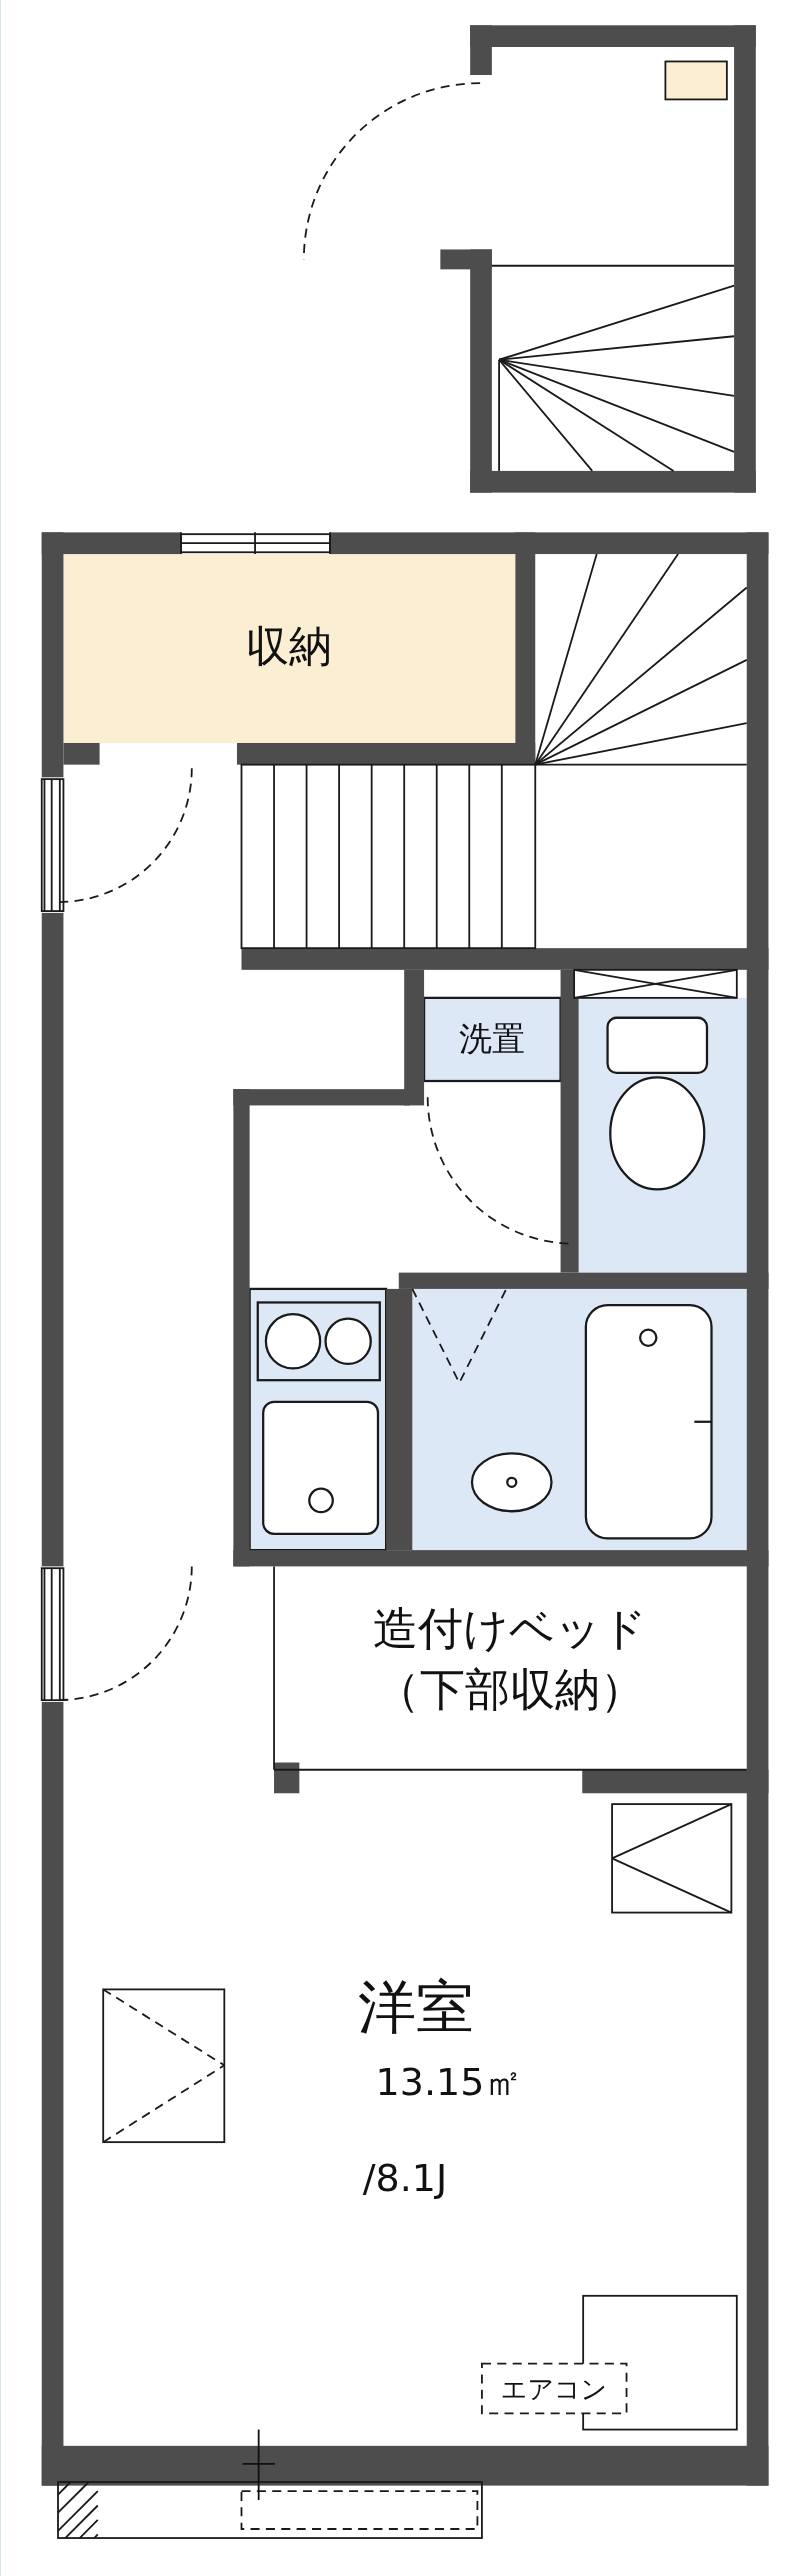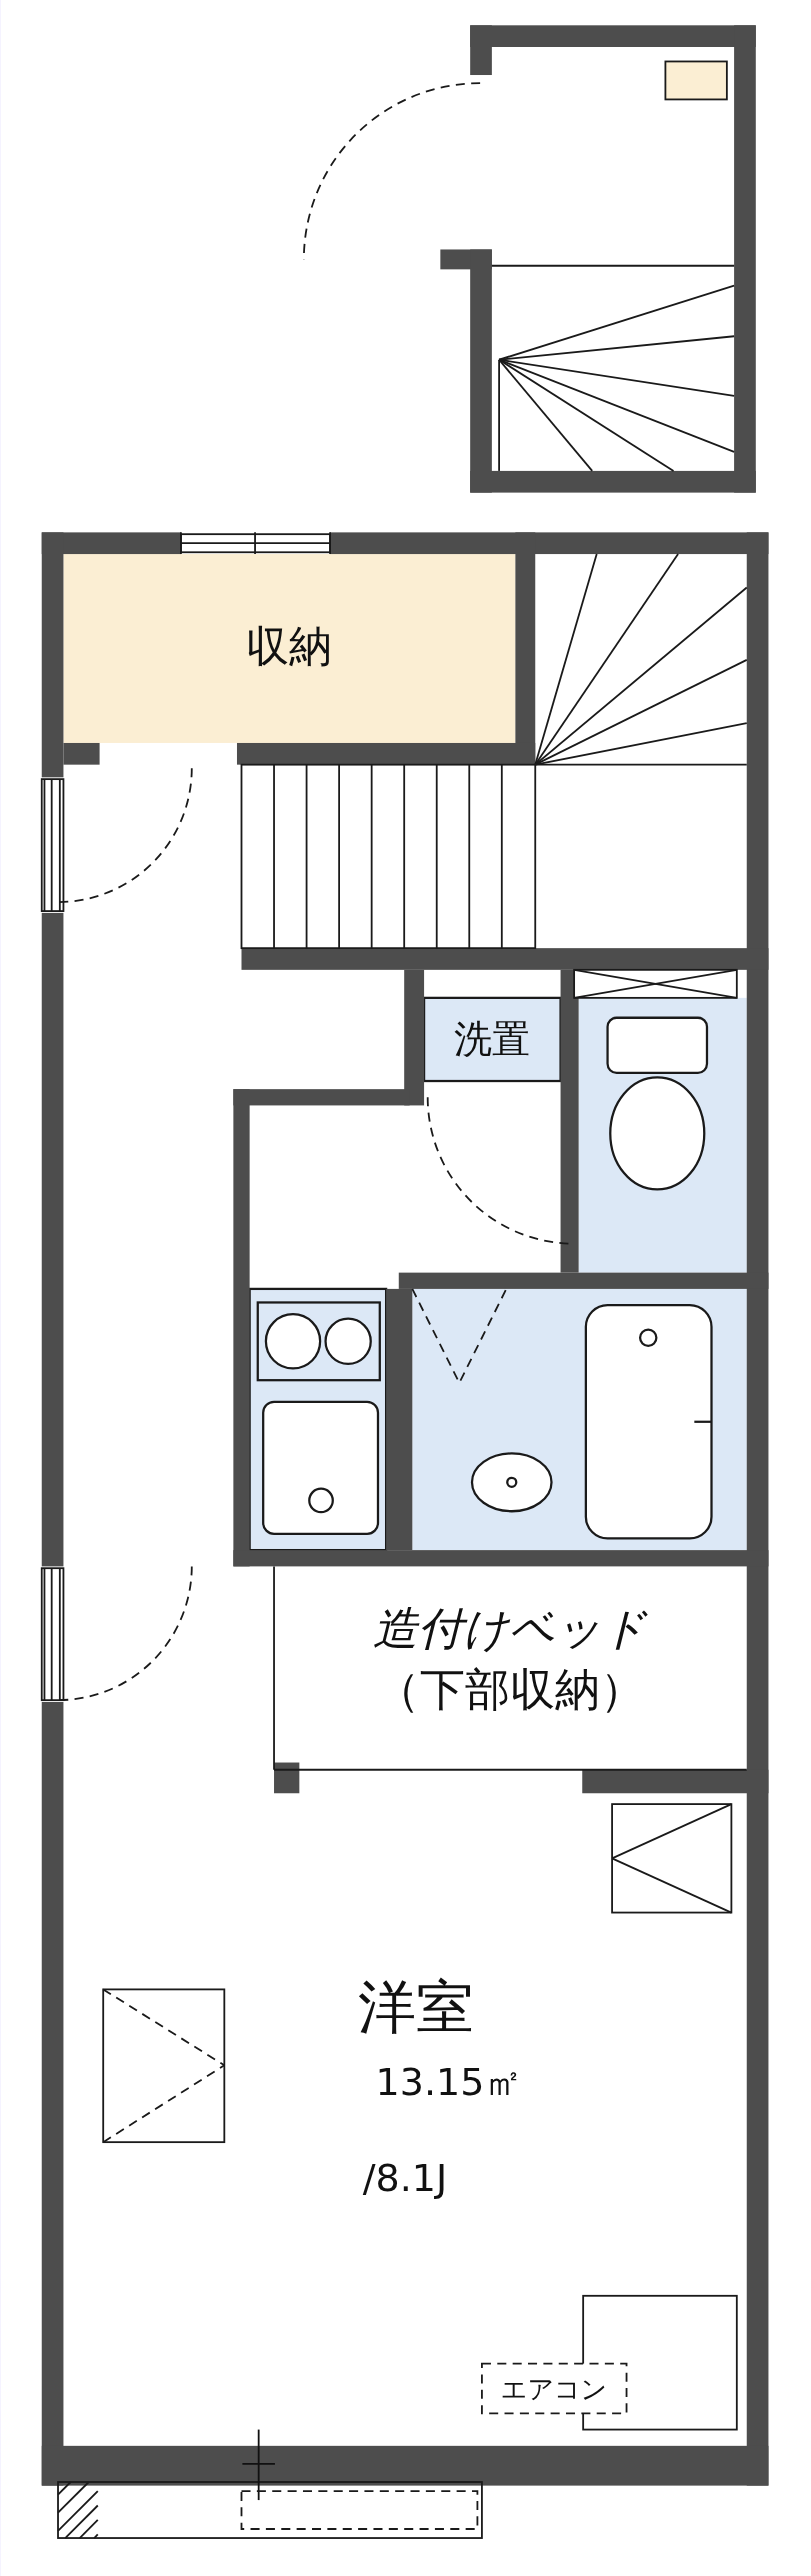--- a/index.html
+++ b/index.html
@@ -1,22 +1,22 @@
 <!DOCTYPE html>
 <html style="font-size:14.5px"><head>
 <meta charset="utf-8">
 <style>
   html,body{margin:0;padding:0;background:#fff;}
-  #plan{position:relative;width:812px;height:2576px;background:#c4b5fd;overflow:hidden;
+  #plan{position:relative;width:812px;height:2576px;background:#15803d;overflow:hidden;
         font-family:"DejaVu Sans","Liberation Sans",sans-serif;}
   #plan svg{position:absolute;left:0;top:0;}
   .label{position:absolute;transform:translate(-50%,-50%);color:#111;white-space:nowrap;
          font-family:"DejaVu Sans","Liberation Sans",sans-serif;}
   .lbl-storage{font-size:43px;}
-  .lbl-washer{font-size:38px;}
+  .lbl-washer{font-size:33px;}
   .lbl-bed{font-size:45px;}
   .lbl-room{font-size:58px;}
   .lbl-area{font-size:38px;}
   .lbl-aircon{font-size:26px;}
 </style>
 </head>
 <body>
 
 <div id="plan">
 
@@ -189,21 +189,21 @@
     <line x1="114" y1="2201" x2="248" y2="2285"></line>
     <line x1="114" y1="2370" x2="248" y2="2285"></line>
     <rect x="267" y="2756" width="261" height="42"></rect>
     <rect x="533" y="2615" width="160" height="55" fill="#ffffff"></rect>
   </g>
 
 </svg>
 
 <div class="label lbl-storage" style="left:289px;top:647px;">収納</div>
 <div class="label lbl-washer" style="left:492px;top:1039px;">洗置</div>
-<div class="label lbl-bed" style="left:510px;top:1629px;font-style:italic;">造付けベッド</div>
+<div class="label lbl-bed" style="left:510px;top:1629px;">造付けベッド</div>
 <div class="label lbl-room" style="left:416px;top:2008px;">洋室</div>
 <div class="label lbl-bed" style="left:510px;top:1690px;">（下部収納）</div>
 <div class="label lbl-area" style="left:423px;top:2082px;margin-left:26px;">13.15㎡</div>
 <div class="label lbl-area" style="left:405px;top:2146px;margin-top:32px;">/8.1J</div>
 <div class="label lbl-aircon" style="left:554px;top:2389px;">エアコン</div>
 
 </div>
 
 
 </body></html>

